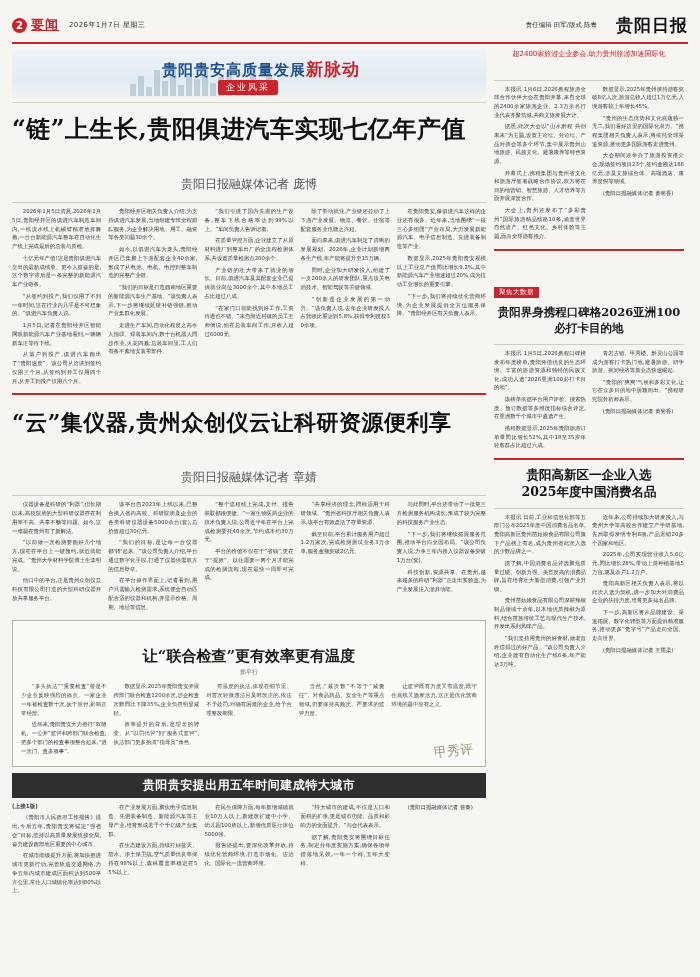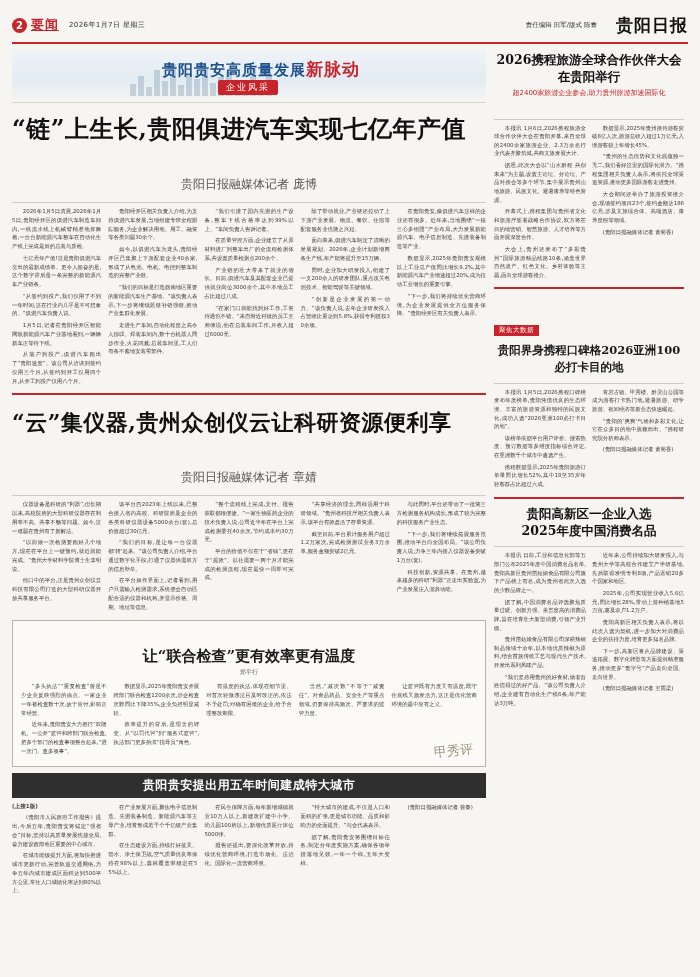--- a/index.html
+++ b/index.html
@@ -302,24 +302,20 @@
         </div>
         <div class="tcol">
           <p class="para">(贵阳日报融媒体记者 曾秦)</p>
         </div>
       </div>
 
     </div>
 
     <div class="right">
 
-      <div class="r-head">
-        <div>2026携程旅游全球合作伙伴大会</div>
-        <div>在贵阳举行</div>
-      </div>
       <div class="r-sub">超2400家旅游企业参会,助力贵州旅游加速国际化</div>
       <div class="rule"></div>
 
       <div class="r-cols">
         <div class="tcol">
           <p class="r-para">本报讯 1月6日,2026携程旅游全球合作伙伴大会在贵阳开幕,来自全球的2400余家旅游企业、2.3万余名行业代表齐聚筑城,共商文旅发展大计。</p>
           <p class="r-para">据悉,此次大会以“山水黔程 共创未来”为主题,设置主论坛、分论坛、产品对接会等多个环节,集中展示贵州山地旅游、民族文化、避暑康养等特色资源。</p>
           <p class="r-para">开幕式上,携程集团与贵州省文化和旅游厅签署战略合作协议,双方将在目的地营销、智慧旅游、人才培养等方面开展深度合作。</p>
           <p class="r-para">大会上,贵州还发布了“多彩贵州”国际旅游精品线路10条,涵盖世界自然遗产、红色文化、乡村体验等主题,面向全球游客推介。</p>
         </div>

